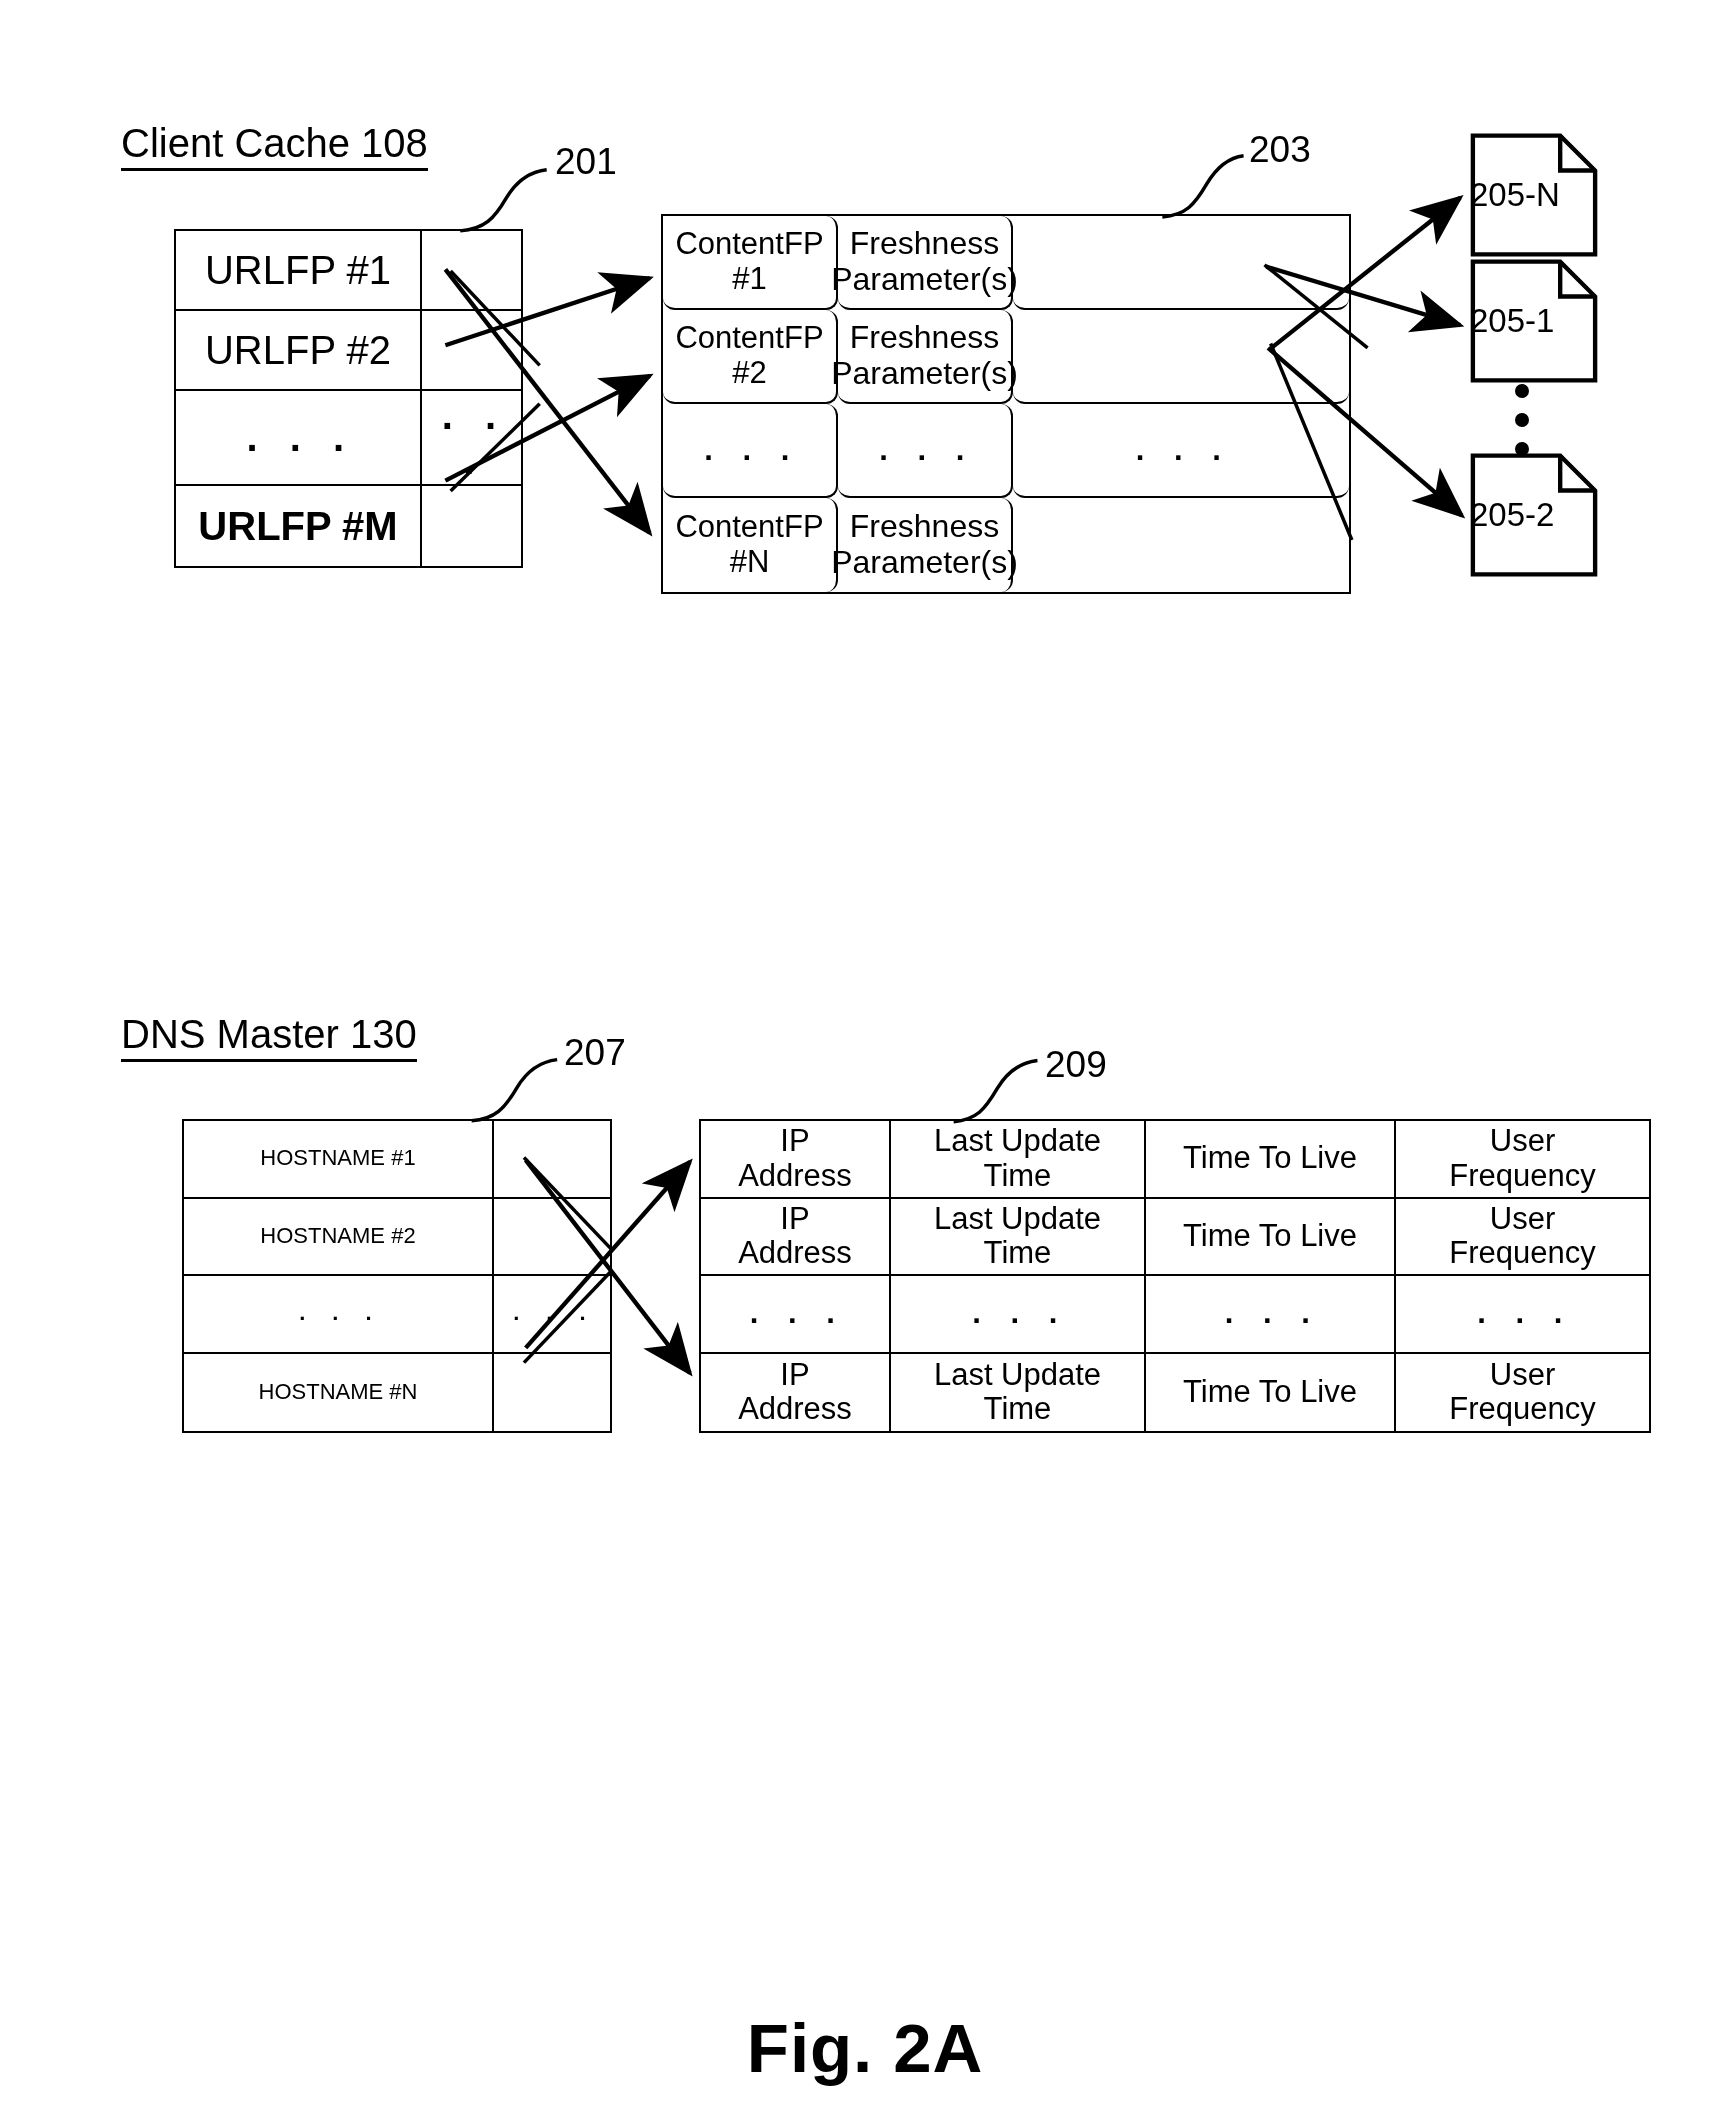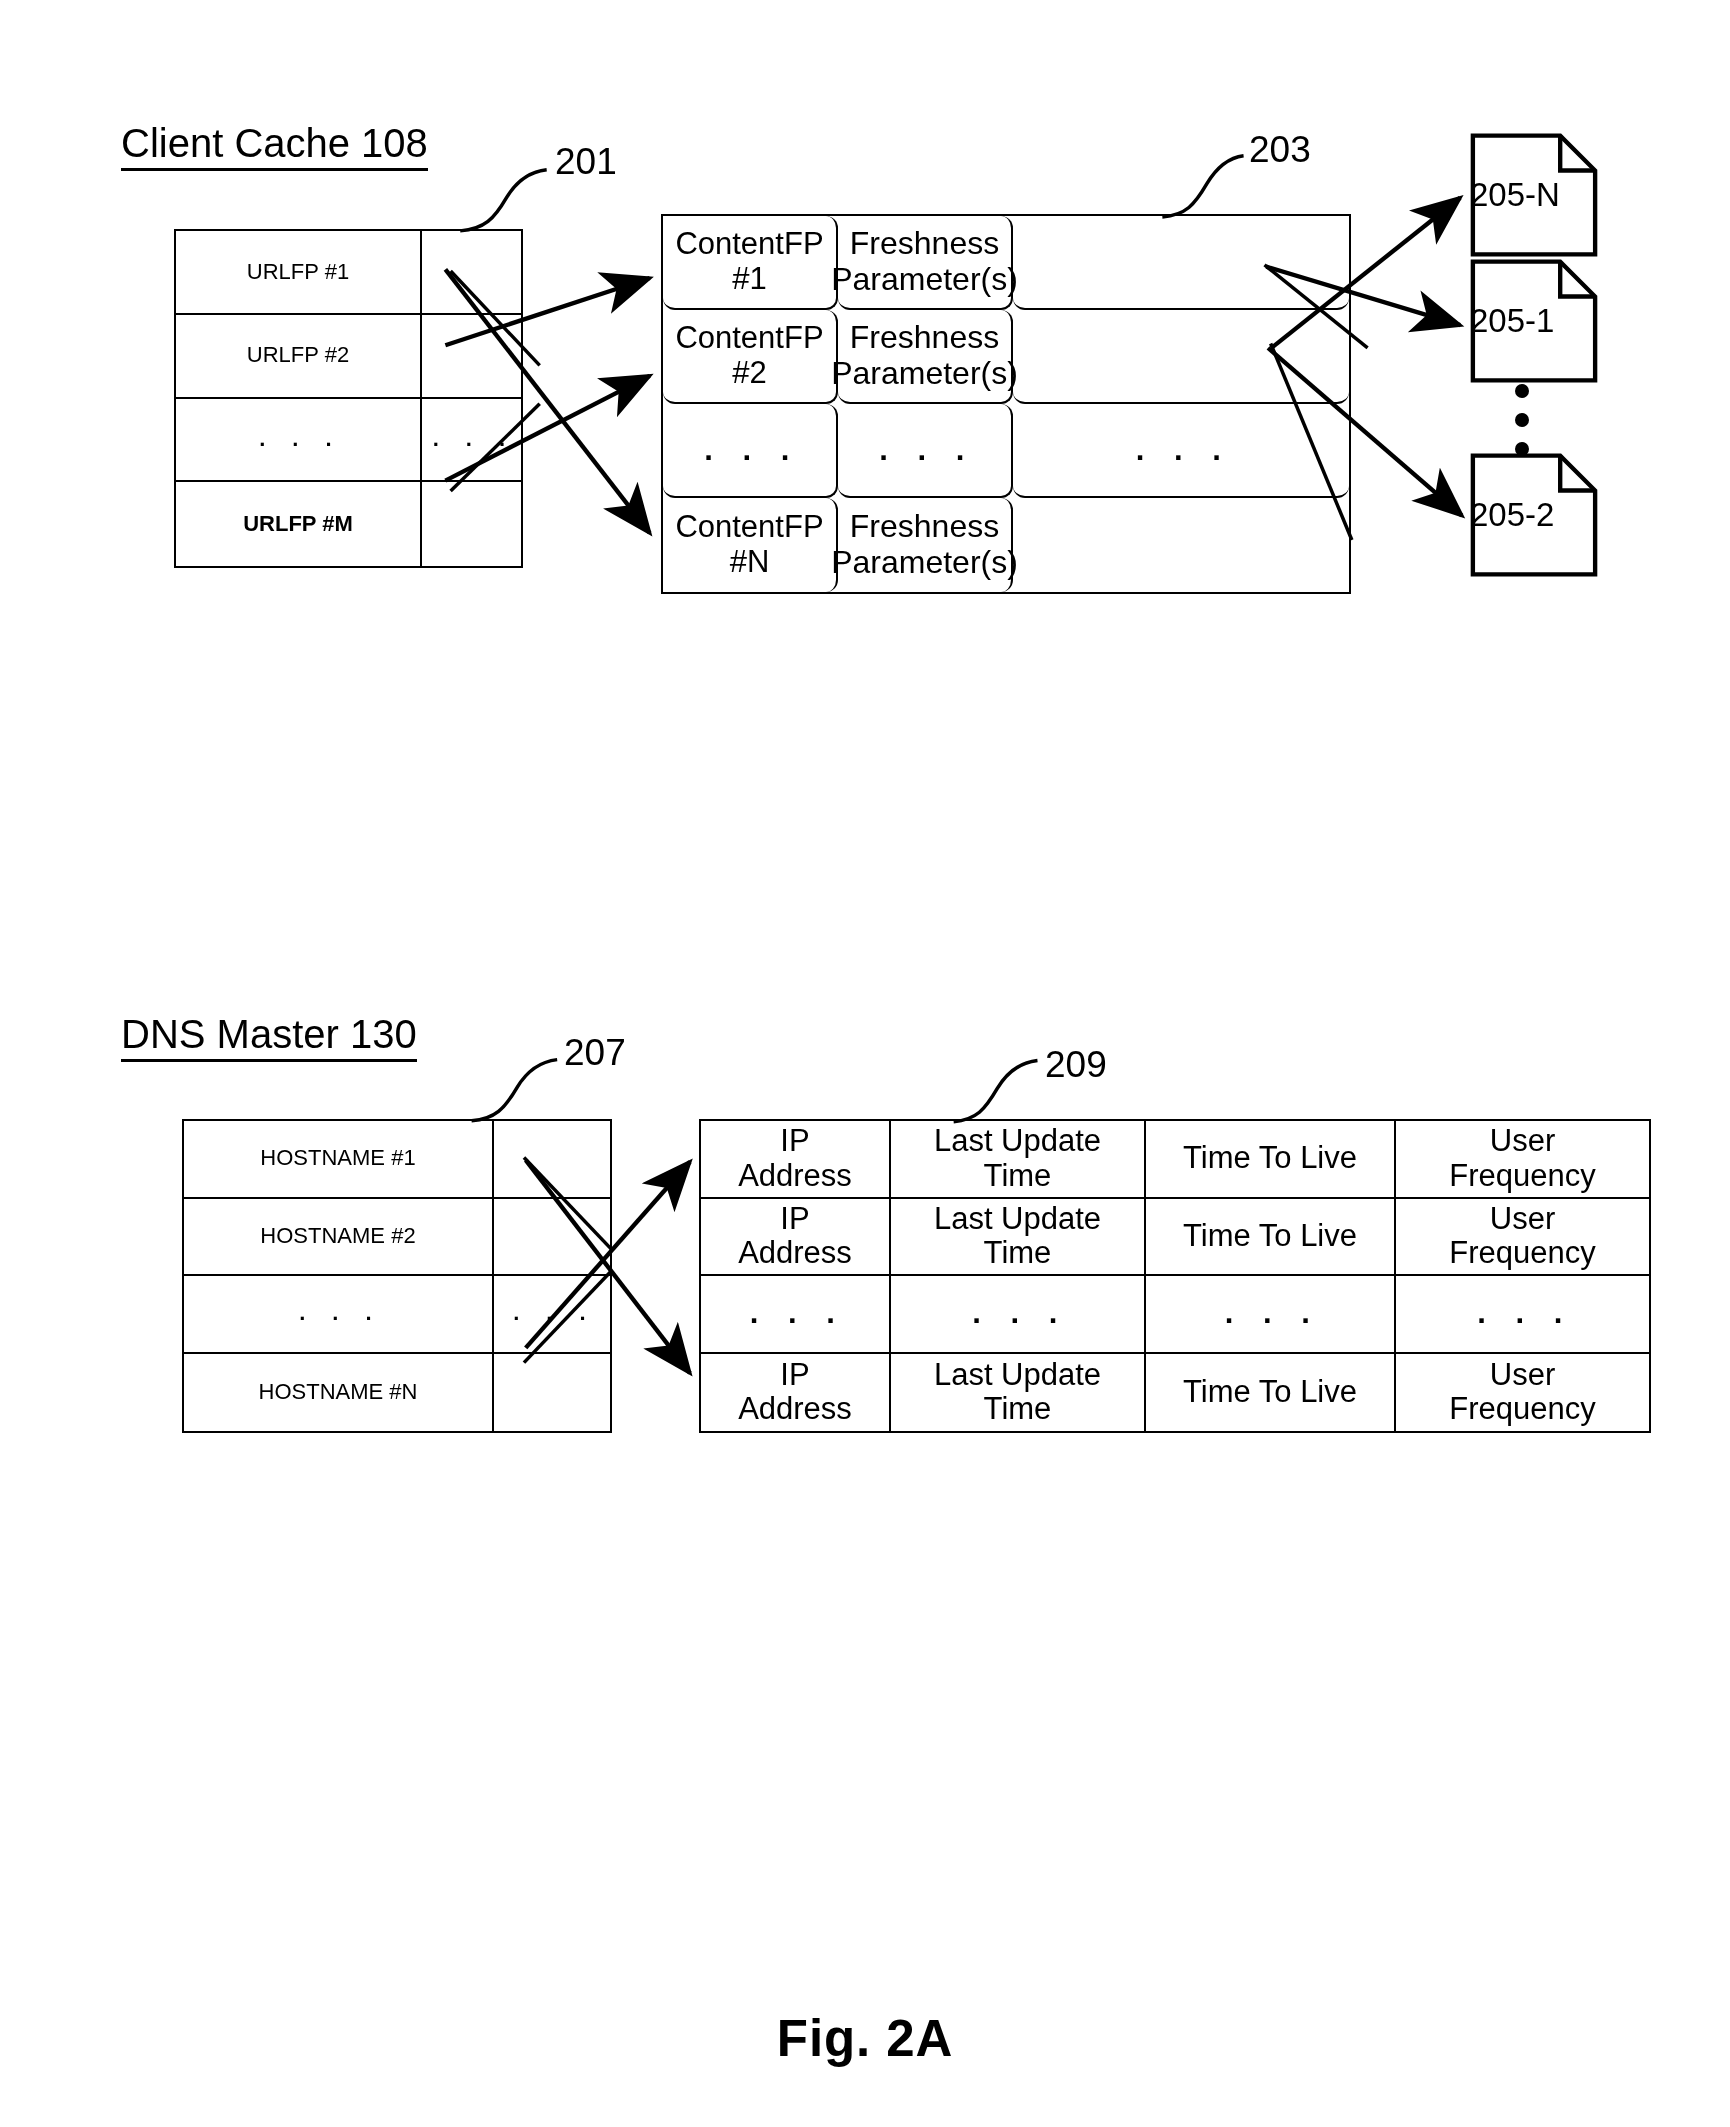--- a/index.html
+++ b/index.html
@@ -72,21 +72,21 @@
     padding-left: 10.5px;
   }
   .tbl .cell.empty { }
 
   
   #tbl-201 {
     left: 174px; top: 229px; width: 349px; height: 339px;
     grid-template-columns: 246px 1fr;
     grid-template-rows: 1fr 1fr 1fr 1fr;
   }
-  #tbl-201 .cell { font-size: 22px; }
+  #tbl-201 .cell { font-size: 40px; }
 
   
   #tbl-203 {
     left: 661px; top: 214px; width: 690px; height: 380px;
     grid-template-columns: 175px 175px 1fr;
     grid-template-rows: 1fr 1fr 1fr 1fr;
   }
   #tbl-203 .cell { font-size: 31px; border-radius: 12px; }
   #tbl-203 .cell.fp { font-size: 32px; }
 
@@ -133,21 +133,21 @@
     align-items: center;
   }
   .vdots i { display: block; width: 14px; height: 14px; border-radius: 50%; background: #000; }
 
   
   #fig-caption {
     position: absolute;
     left: 0; right: 0;
     top: 2009px;
     text-align: center;
-    font-size: 51px;
+    font-size: 69px;
     font-weight: 700;
     letter-spacing: 0.9px;
   }
 
   
   #overlay {
     position: absolute;
     left: 0; top: 0;
     width: 1730px; height: 2128px;
     pointer-events: none;

